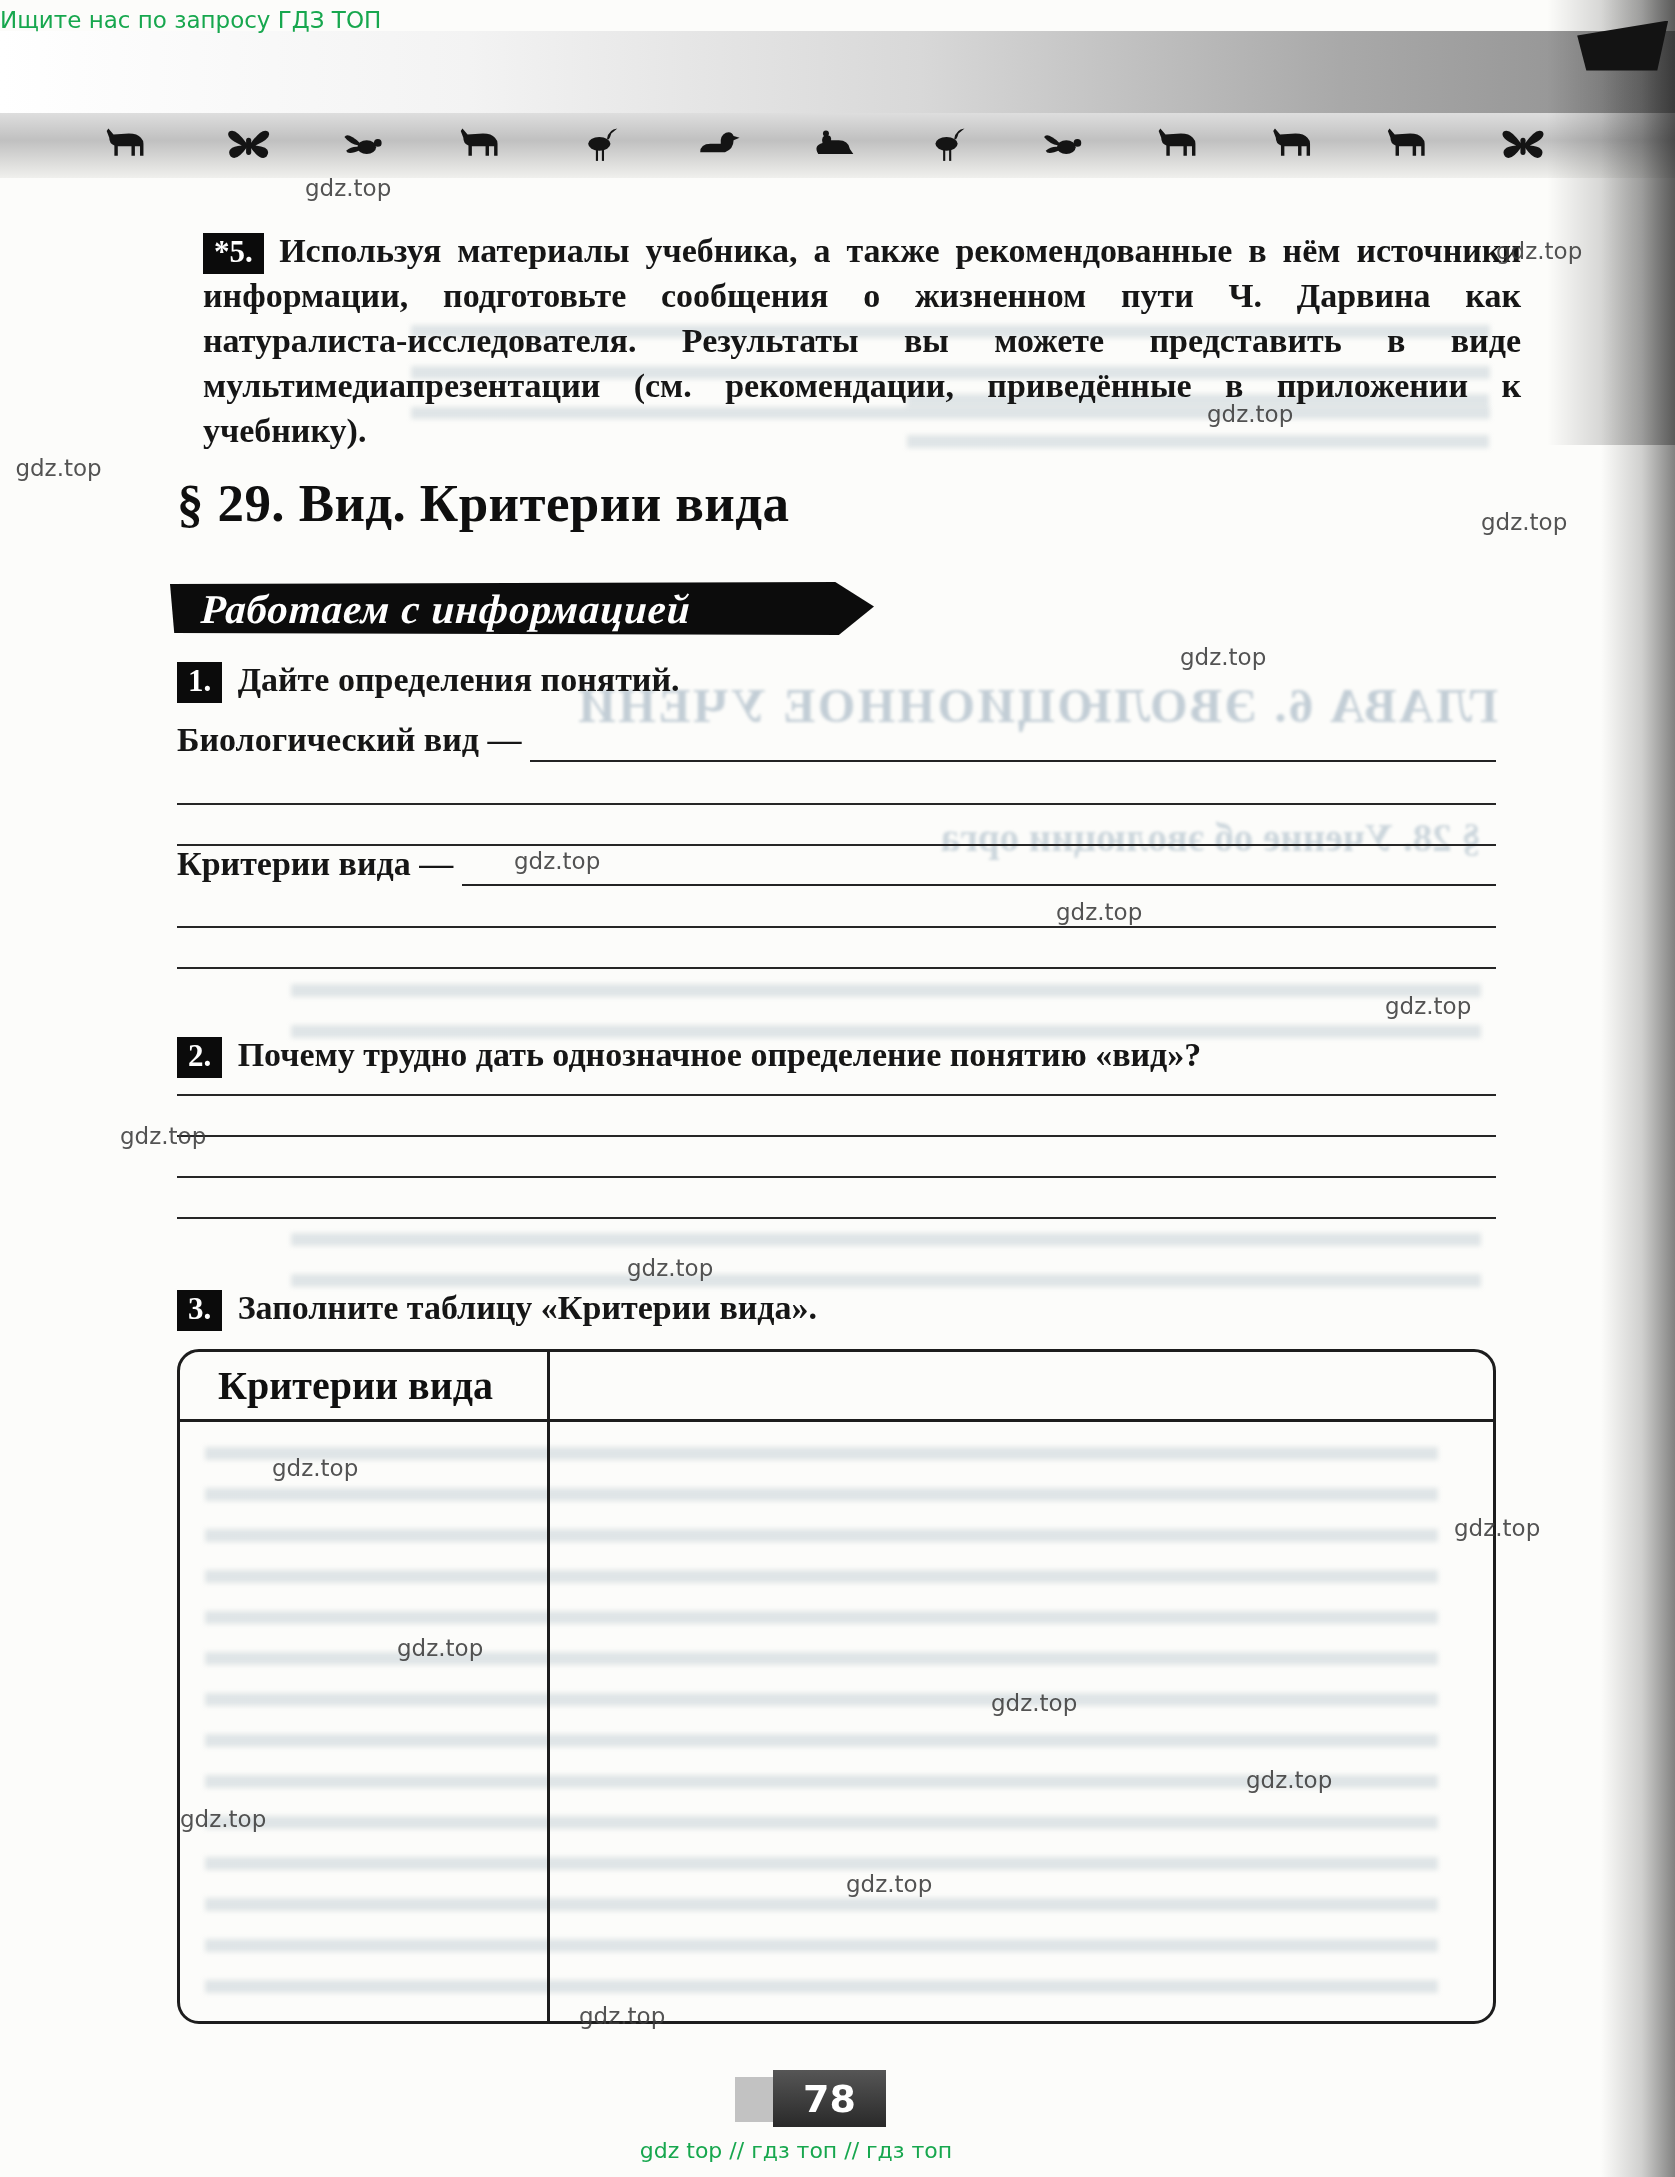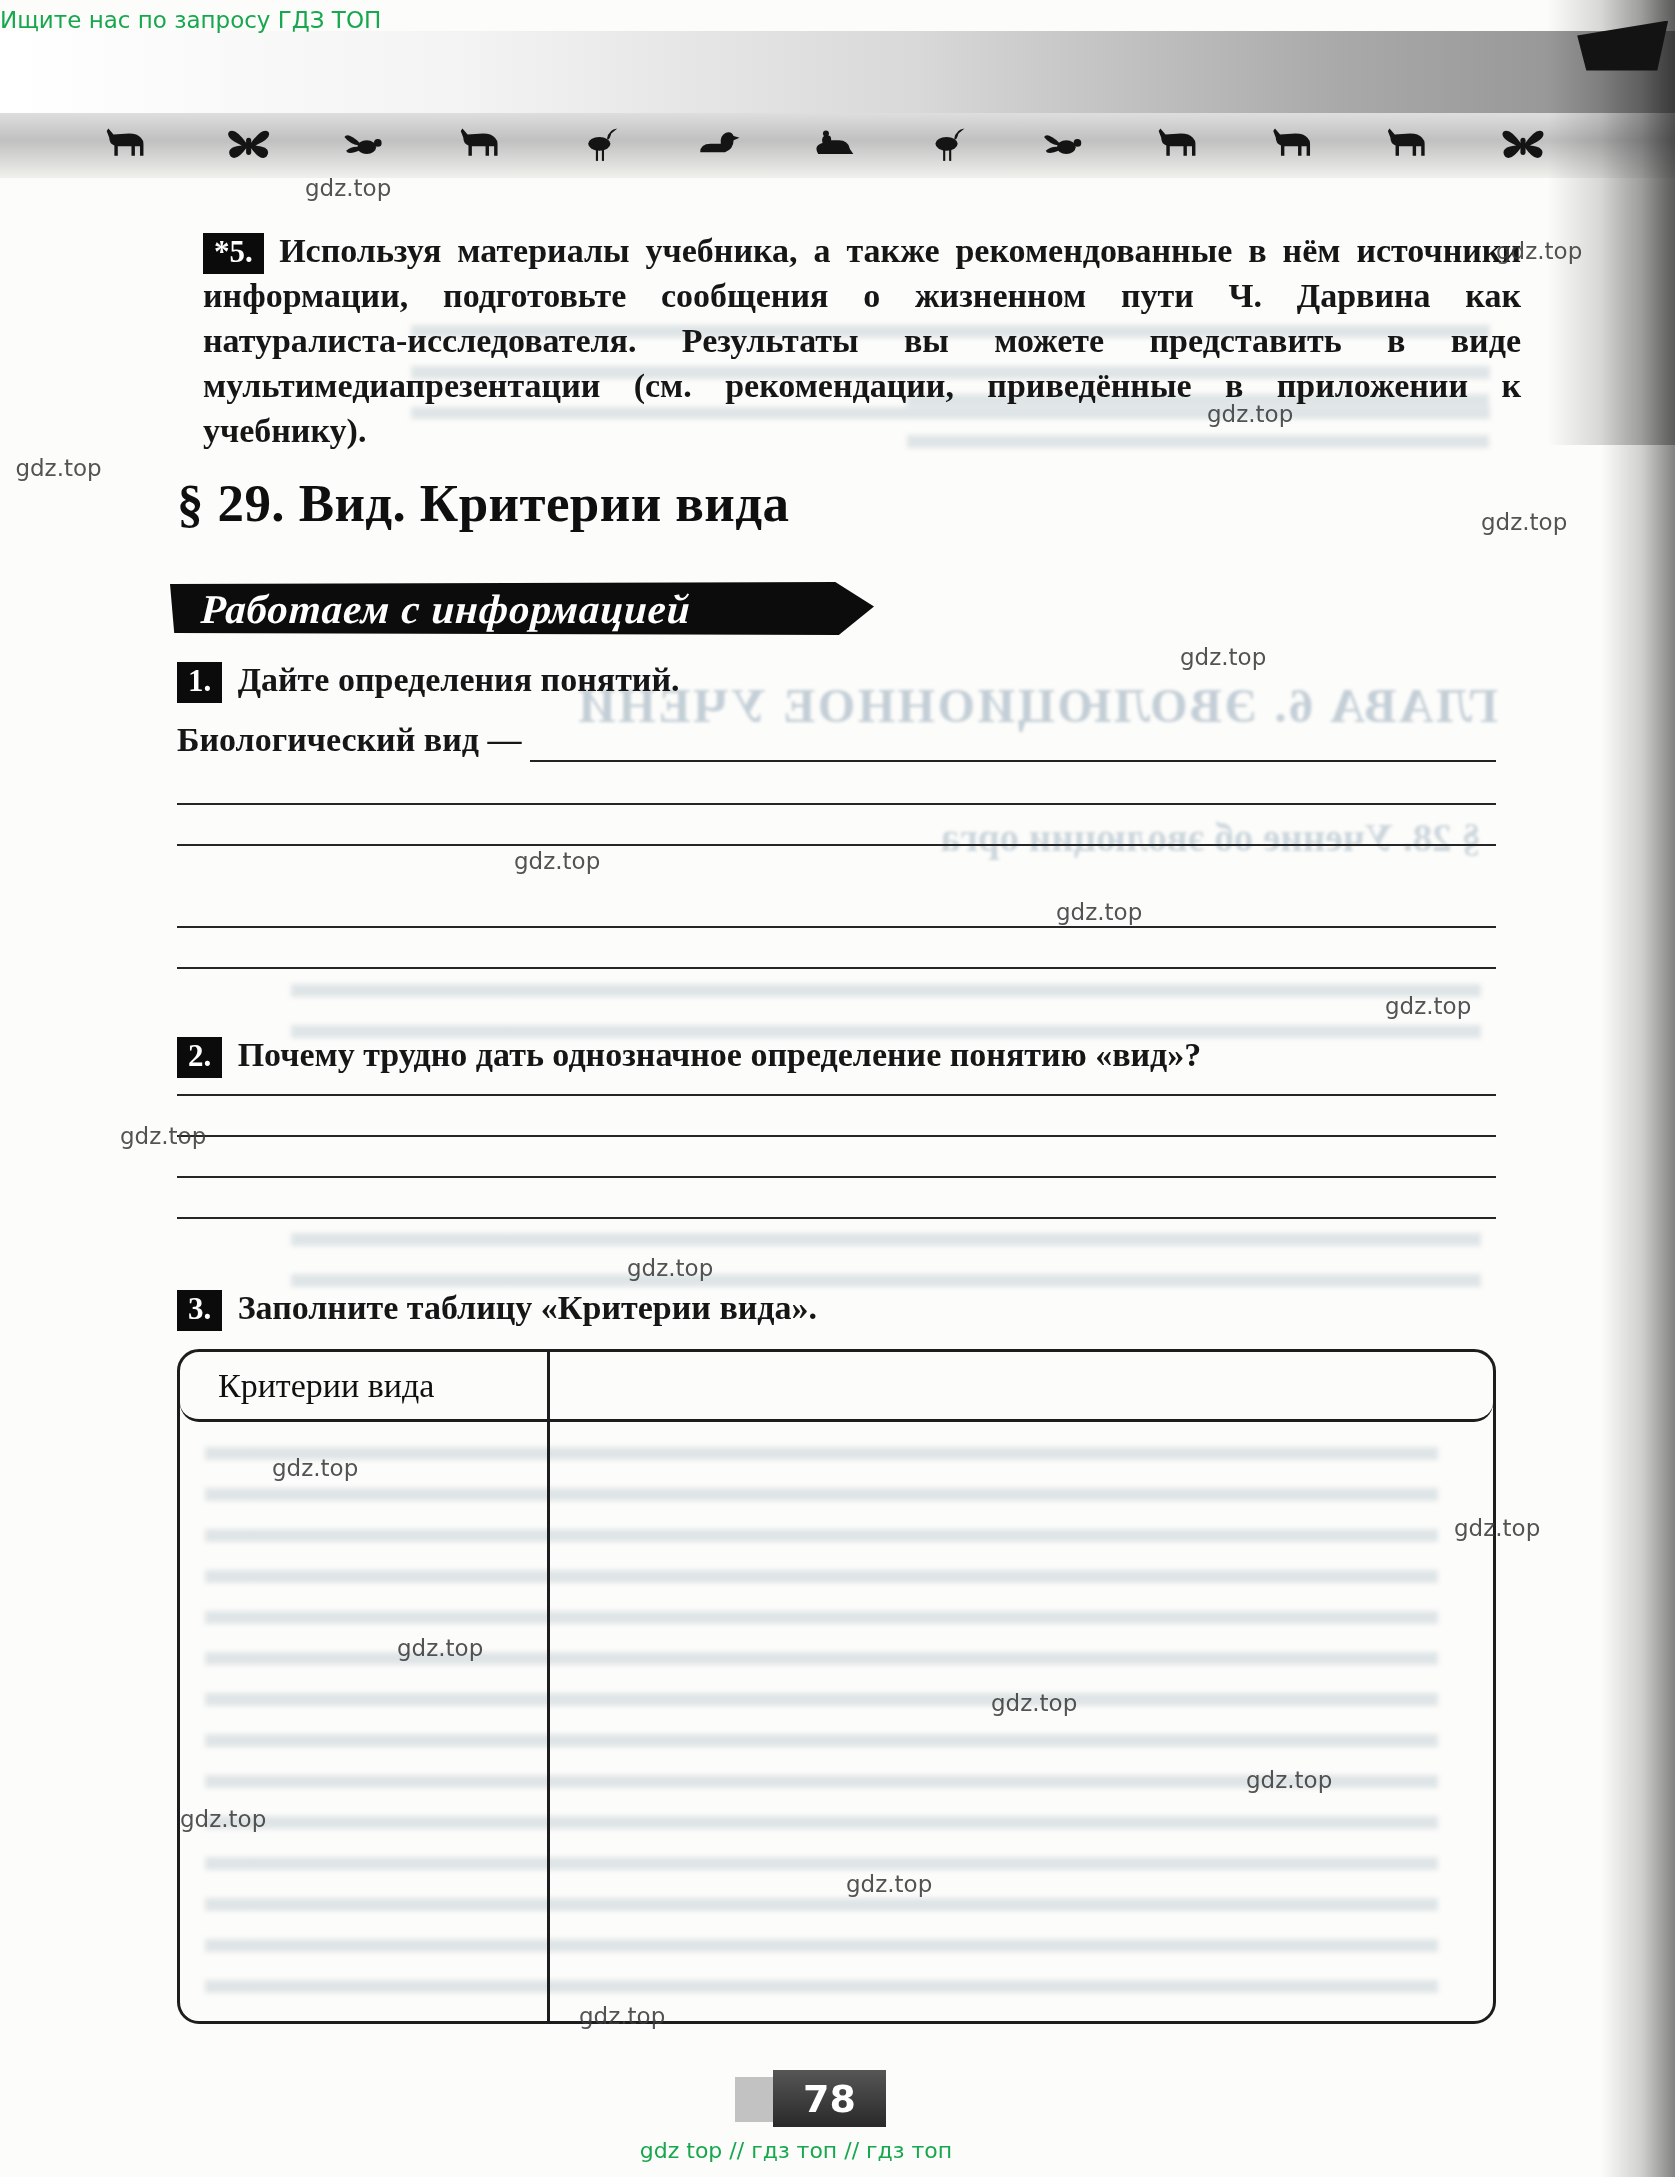--- a/index.html
+++ b/index.html
@@ -53,21 +53,21 @@
   .term-row{position:absolute;left:177px;width:1319px;display:flex;align-items:flex-end;height:45px;
     font-size:34px;font-weight:bold;color:#161616;}
   .term-row .label{white-space:nowrap;line-height:45px;margin-top:48px;}
   .term-row .fill-line{flex:1;height:39px;border-bottom:2.2px solid #232323;margin-left:8.6px;}
   .rule{position:absolute;left:177px;width:1319px;height:0;border-top:2.2px solid #262626;}
 
   .crit-table{position:absolute;left:177px;top:1349px;width:1319px;height:675px;
     border:3px solid #1d1d1d;border-radius:22px;box-sizing:border-box;}
   .t-divider{position:absolute;left:367px;top:0;bottom:0;width:3px;background:#1d1d1d;}
   .t-header{display:flex;height:67px;border-bottom:3px solid #1d1d1d;align-items:center;
-    font-weight:normal;font-size:34px;color:#101010;border-radius:19px;}
+    font-weight:bold;font-size:40px;color:#101010;}
   .t-h1{width:367px;padding-left:38px;box-sizing:border-box;}
   .t-h2{flex:1;padding-left:171px;box-sizing:border-box;}
 
   .page-num-wing{position:absolute;left:735px;top:2077px;width:43px;height:45px;background:#c2c2c2;}
   .page-num{position:absolute;left:773px;top:2070px;width:113px;height:57px;
     background:linear-gradient(#565656,#292929);color:#fff;display:flex;align-items:center;justify-content:center;
     font-family:"DejaVu Sans",sans-serif;font-weight:bold;font-size:38px;}
 </style>
 </head>
 <body>
@@ -146,20 +146,24 @@
   <div class="task-row" style="top:661px">
     <span class="numbox">1.</span>
     <span>Дайте определения понятий.</span>
   </div>
   <div class="term-row" style="top:717px">
     <span class="label">Биологический вид —</span>
     <span class="fill-line"></span>
   </div>
   <div class="rule" style="top:803px"></div>
   <div class="rule" style="top:844px"></div>
+  <div class="term-row" style="top:841px">
+    <span class="label">Критерии вида —</span>
+    <span class="fill-line"></span>
+  </div>
   <div class="rule" style="top:926px"></div>
   <div class="rule" style="top:967px"></div>
 
   <div class="task-row" style="top:1036px">
     <span class="numbox">2.</span>
     <span>Почему трудно дать однозначное определение понятию «вид»?</span>
   </div>
   <div class="rule" style="top:1094px"></div>
   <div class="rule" style="top:1135px"></div>
   <div class="rule" style="top:1176px"></div>

